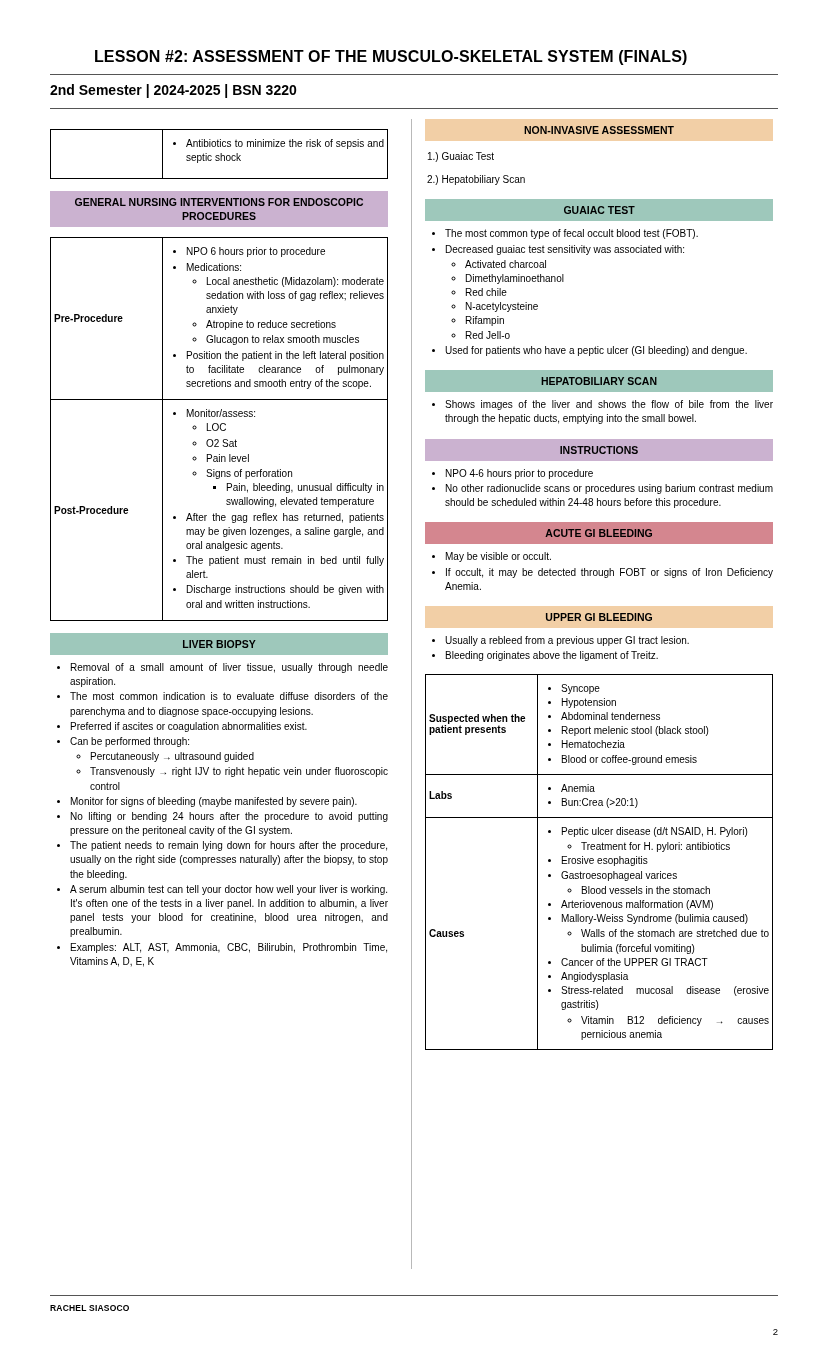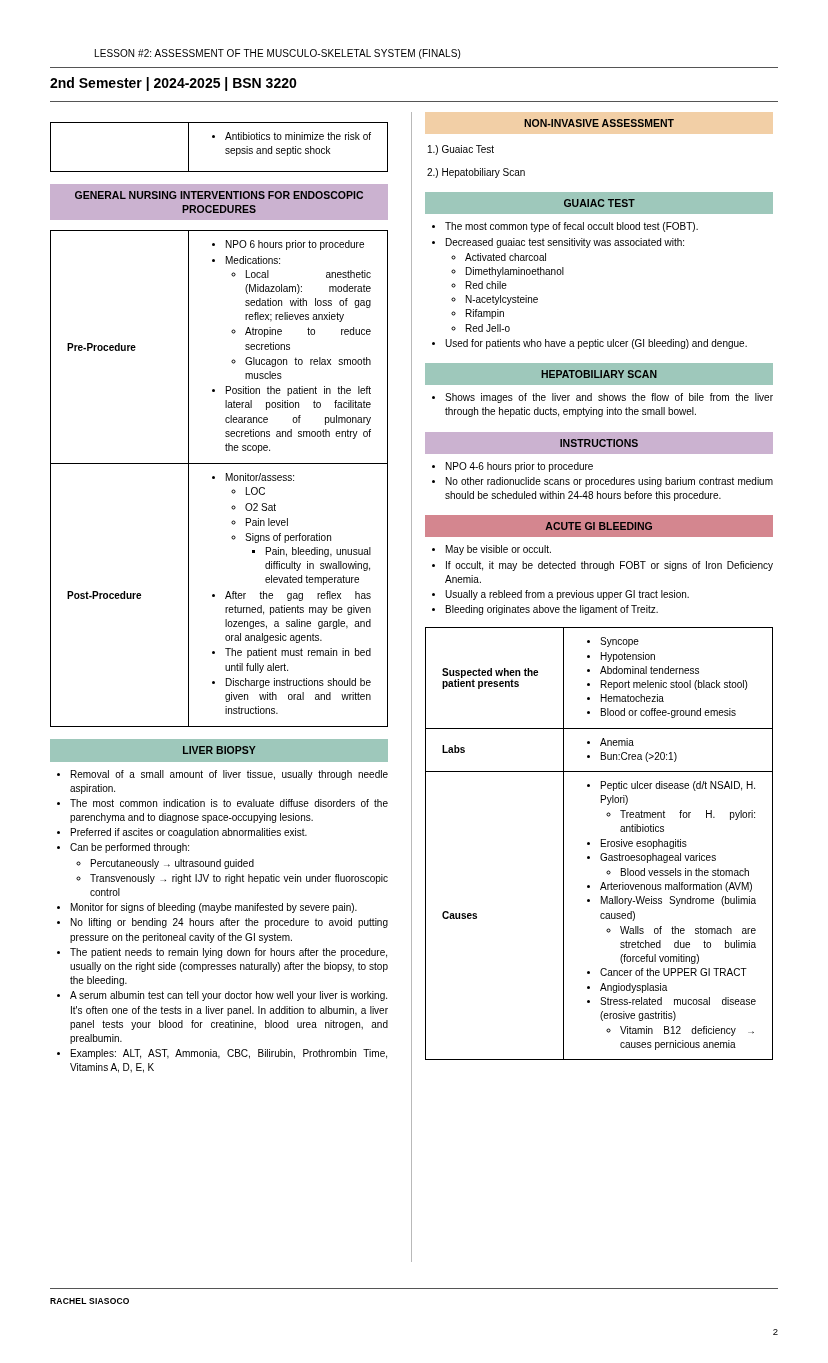--- a/index.html
+++ b/index.html
@@ -16,22 +16,22 @@
   }
   .page {
     width: 828px;
     min-height: 1363px;
     box-sizing: border-box;
     padding: 48px 50px 30px 50px;
     position: relative;
   }
   
   .doc-title {
-    font-size: 10px;
-    font-weight: normal;
+    font-size: 16px;
+    font-weight: bold;
     letter-spacing: 0.1px;
     margin: 0 0 8px 0;
     padding-left: 44px;
   }
   .title-rule {
     border: 0;
     border-top: 1px solid #555;
     margin: 0 0 7px 0;
   }
   .doc-sub {
@@ -101,21 +101,21 @@
 
   
   table.box {
     border-collapse: collapse;
     width: 100%;
     margin: 10px 0 4px 0;
   }
   table.box td {
     border: 1px solid #000;
     vertical-align: middle;
-    padding: 7px 16px;
+    padding: 7px 3px;
   }
   table.box td.lbl {
     width: 105px;
     text-align: left;
     font-weight: bold;
     font-size: 10px;
   }
   table.box td.content ul { margin: 0; }
   table.box td.content {
     vertical-align: top;
@@ -282,20 +282,21 @@
         <li>NPO 4-6 hours prior to procedure</li>
         <li>No other radionuclide scans or procedures using barium contrast medium should be scheduled within 24-48 hours before this procedure.</li>
       </ul>
 
       <div class="banner rose">ACUTE GI BLEEDING</div>
       <ul class="lvl1">
         <li>May be visible or occult.</li>
         <li>If occult, it may be detected through FOBT or signs of Iron Deficiency Anemia.</li>
       </ul>
 
+      <div class="banner peach">UPPER GI BLEEDING</div>
       <ul class="lvl1">
         <li>Usually a rebleed from a previous upper GI tract lesion.</li>
         <li>Bleeding originates above the ligament of Treitz.</li>
       </ul>
 
       <table class="box">
         <tbody>
             <tr>
           <td class="lbl">Suspected when the patient presents</td>
           <td class="content-mid">

